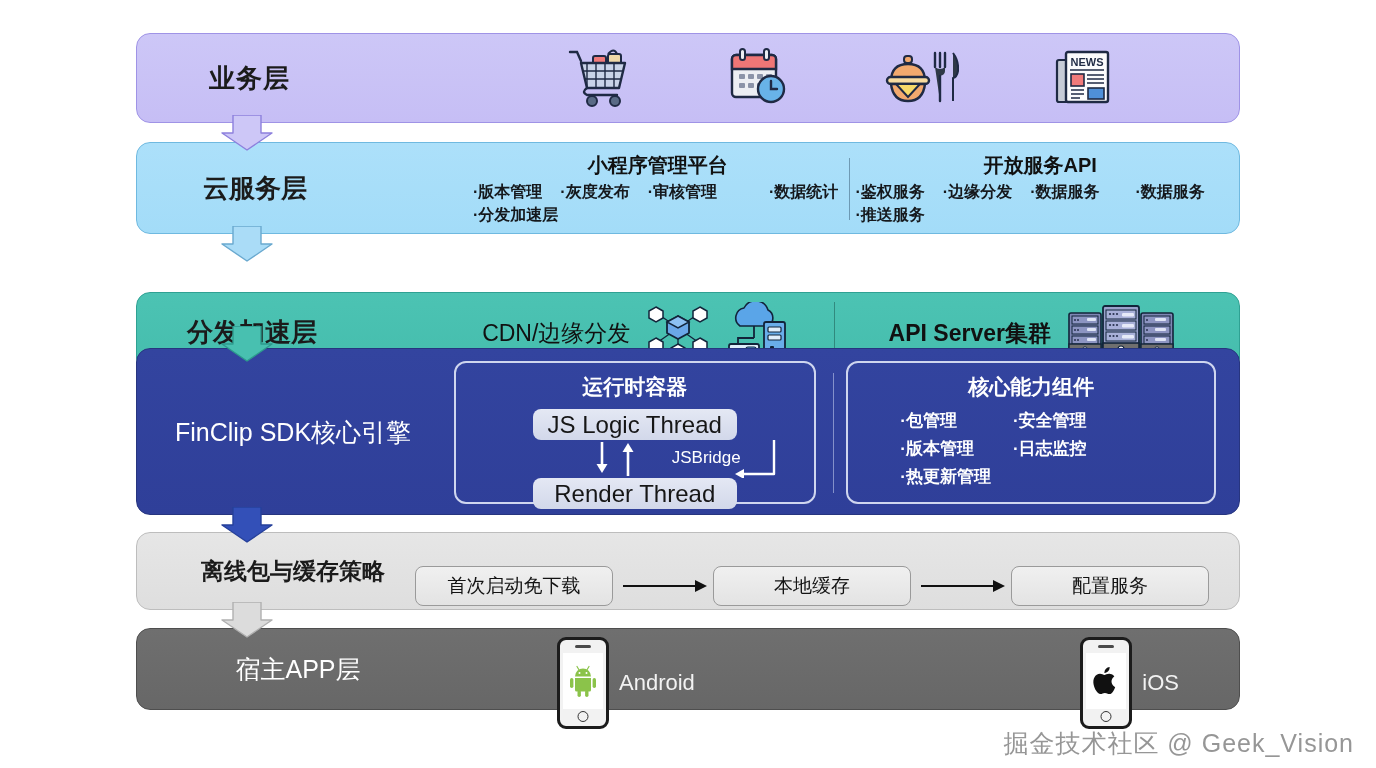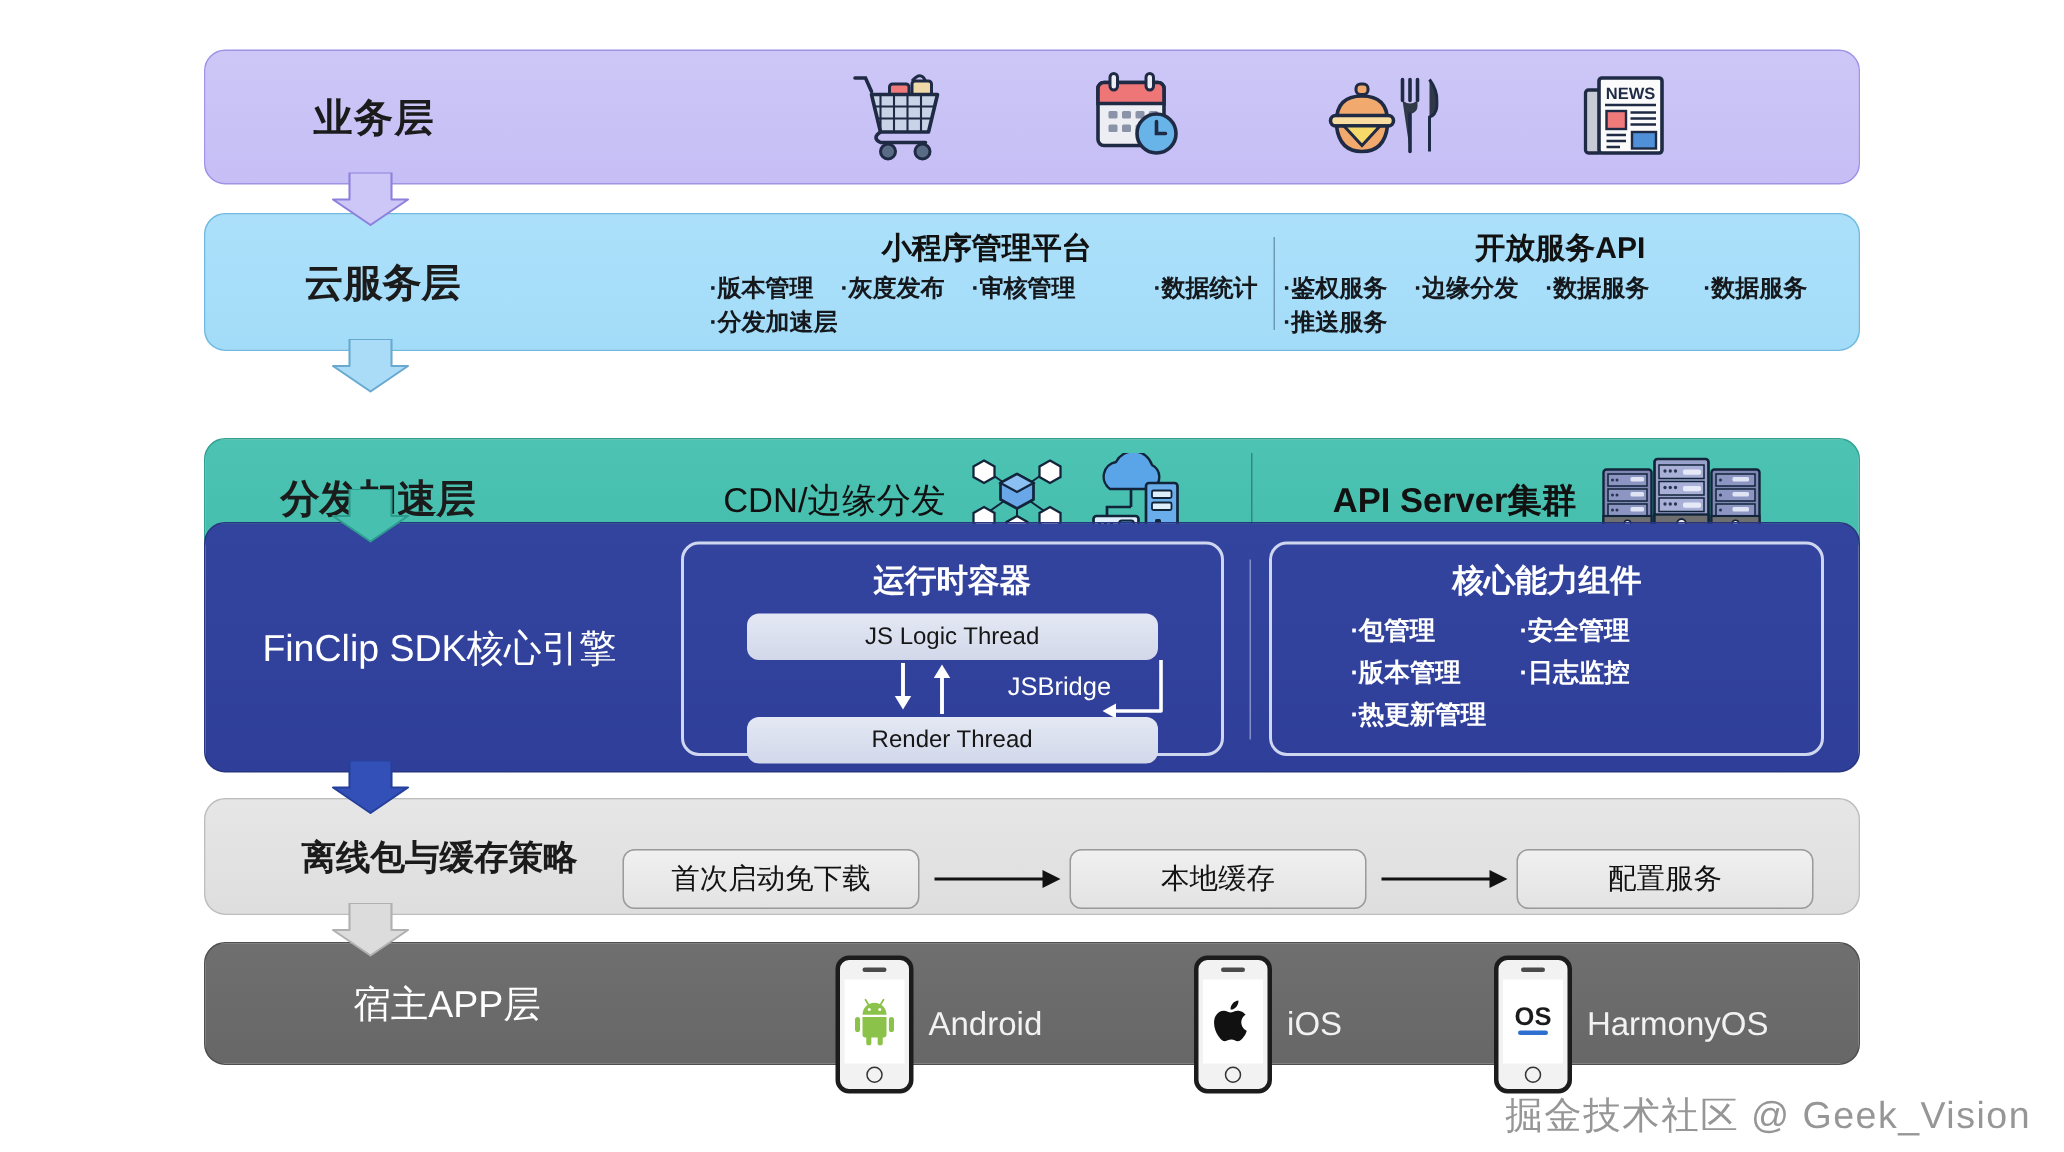--- a/index.html
+++ b/index.html
@@ -191,26 +191,26 @@
     font-size: 21px;
     font-weight: 700;
   }
 
   
   #runtime-box { width: 362px; height: 143px; position: relative; }
   .thread-pill {
     background: linear-gradient(180deg,#e4e8f4 0%,#d2d8ea 100%);
     border-radius: 8px;
     height: 31px;
-    width: 274px;
+    width: 204px;
     margin: 0 auto;
     display: flex;
     align-items: center;
     justify-content: center;
-    font-size: 16px;
+    font-size: 24px;
     color: #161616;
   }
   .bridge-row {
     position: relative;
     height: 38px;
   }
   .bridge-label {
     position: absolute;
     left: 200px;
     top: 8px;
@@ -749,30 +749,19 @@
           <div class="screen">
             <svg width="30" height="34" viewBox="0 0 30 34">
               <path d="M20.5 17.6c0-3.4 2.8-5 2.9-5.1-1.6-2.3-4-2.6-4.9-2.7-2.1-.2-4.1 1.2-5.1 1.2s-2.7-1.2-4.4-1.2c-2.3 0-4.4 1.3-5.5 3.4-2.4 4.1-.6 10.2 1.7 13.5 1.1 1.6 2.5 3.4 4.3 3.4 1.7-.1 2.4-1.1 4.4-1.1s2.6 1.1 4.4 1.1c1.8 0 3-1.6 4.1-3.2 1.3-1.9 1.8-3.7 1.8-3.8-.1 0-3.5-1.4-3.7-5.5z" fill="#111111"></path>
               <path d="M17.3 7.1c.9-1.1 1.5-2.6 1.3-4.1-1.3.1-2.9.9-3.8 2-.8 1-1.6 2.5-1.4 4 1.5.1 3-.8 3.9-1.9z" fill="#111111"></path>
             </svg>
           </div>
         </div>
         <span class="os-label">iOS</span>
       </div>
 
-      <div class="os-item">
-        <div class="phone">
-          <div class="screen">
-            <svg width="40" height="34" viewBox="0 0 40 34">
-              <text x="20" y="19" font-family="Liberation Sans, sans-serif" font-size="17" font-weight="bold" fill="#1b1b1b" text-anchor="middle">OS</text>
-              <rect x="10" y="23" width="20" height="3" rx="1.5" fill="#2f6fd0"></rect>
-            </svg>
-          </div>
-        </div>
-        <span class="os-label">HarmonyOS</span>
-      </div>
 
     </div>
   </div>
 
   <div id="watermark">掘金技术社区 @ Geek_Vision</div>
 
 </div>
 
 </body></html>

